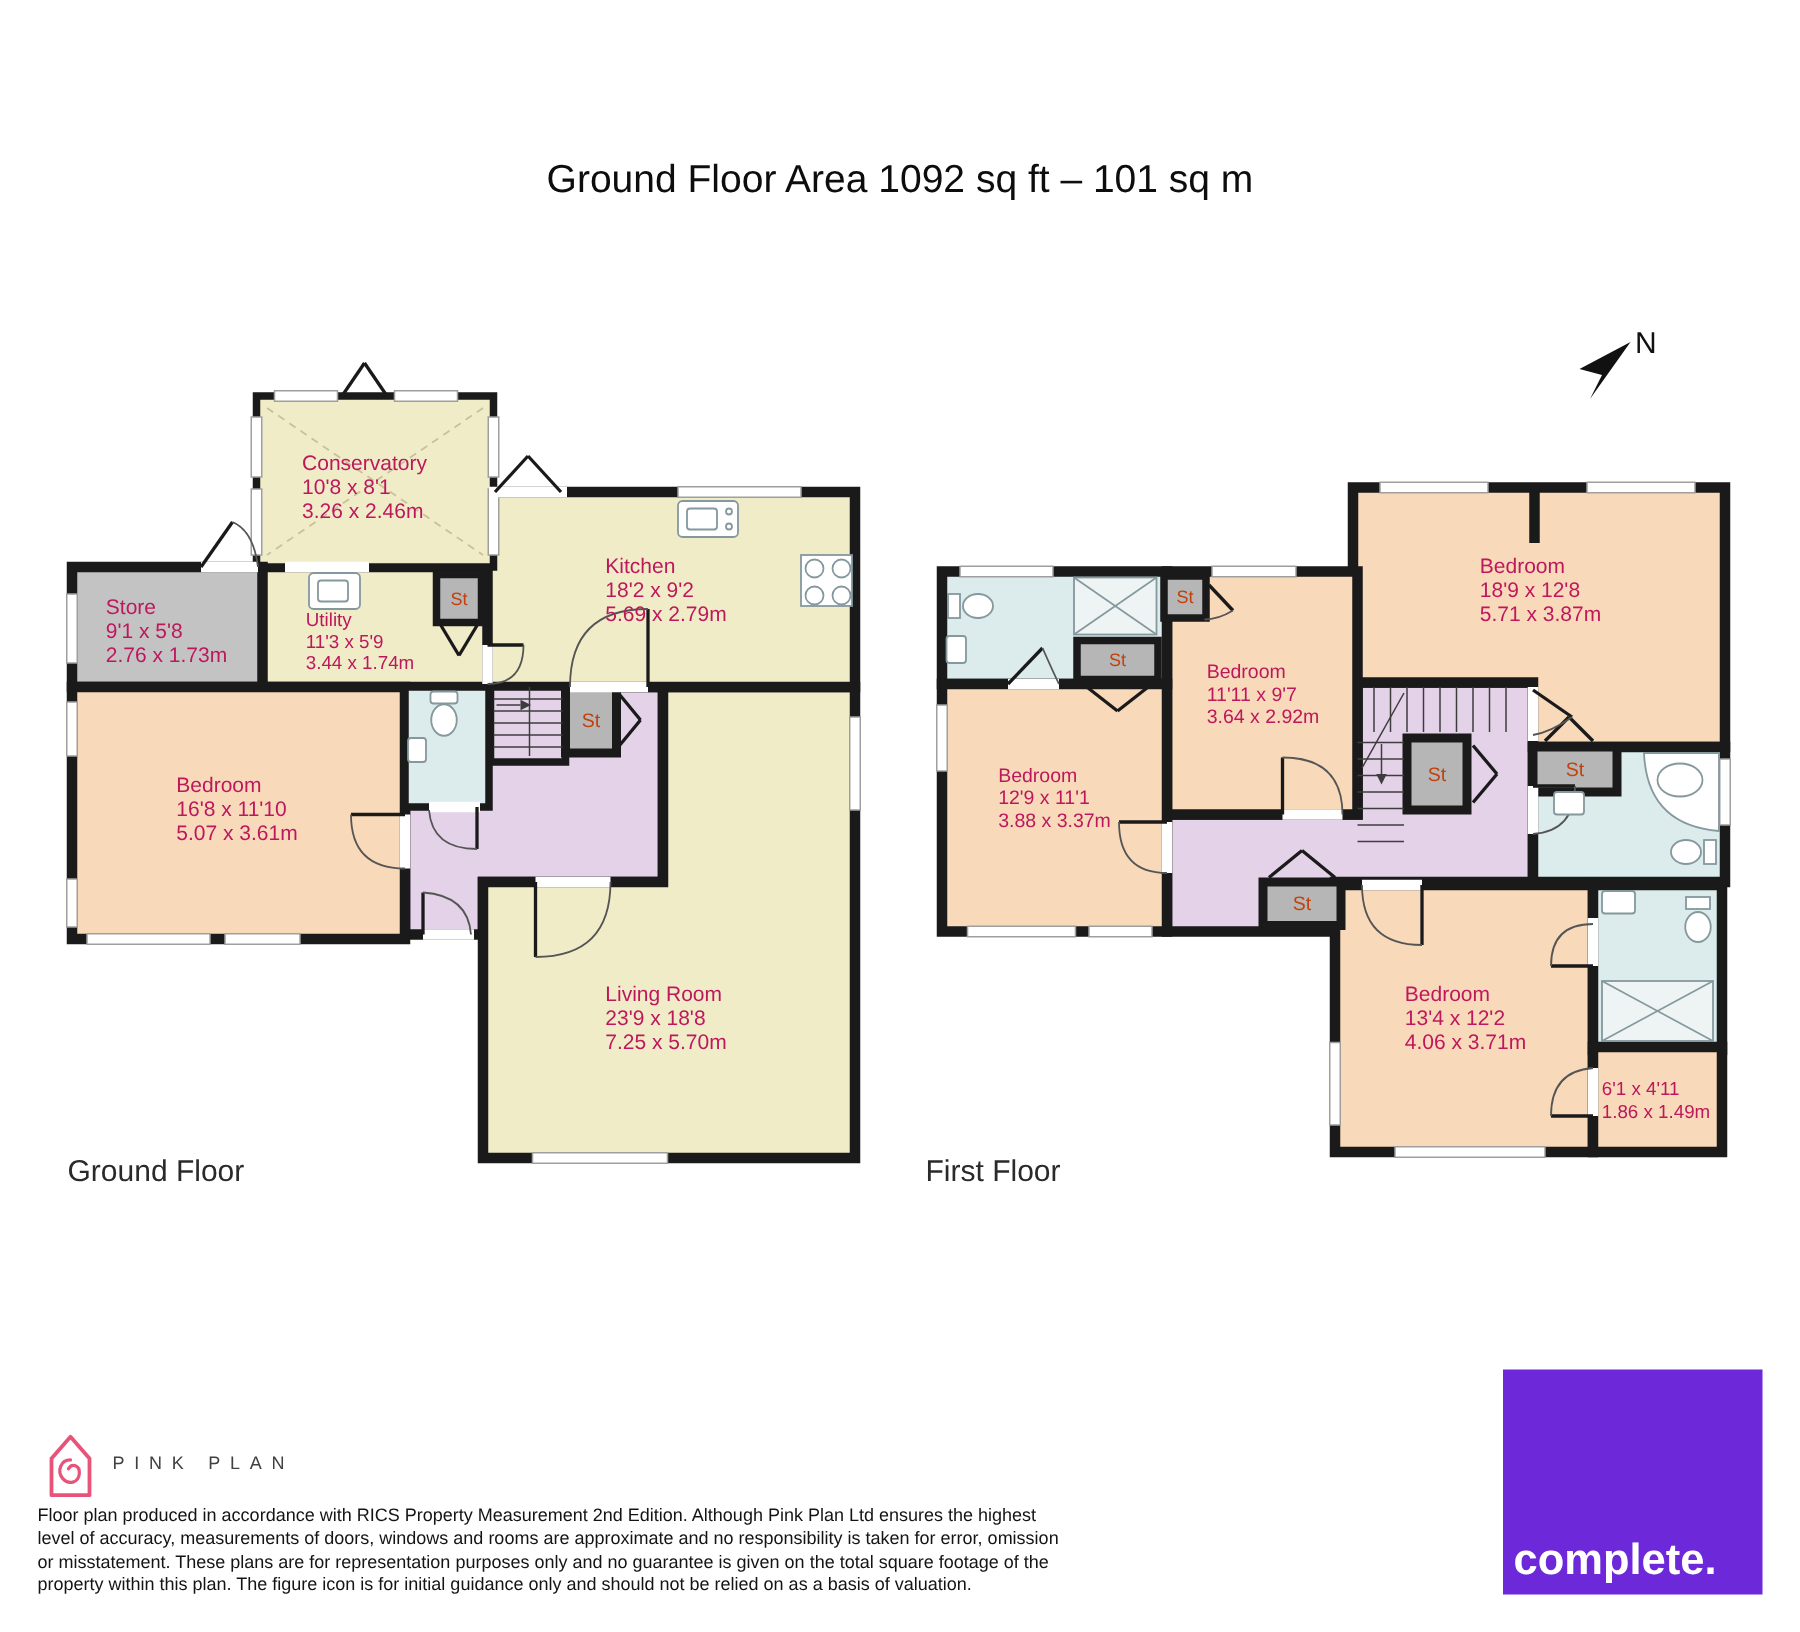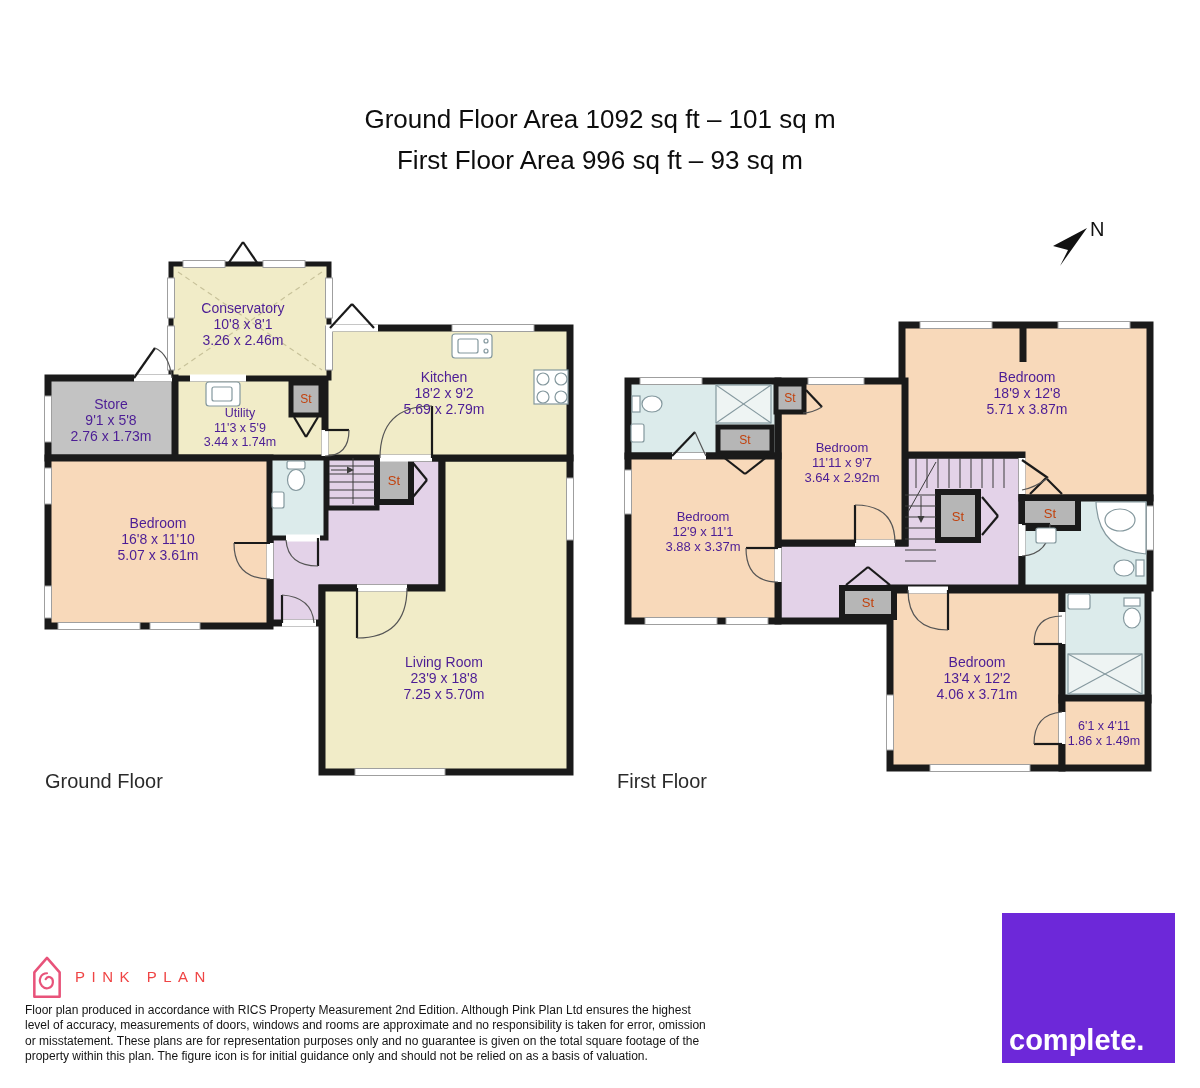--- a/index.html
+++ b/index.html
@@ -23,29 +23,29 @@
   .arc{stroke:#555;stroke-width:1.2;fill:none}
   .tread{stroke:#3d3d3d;stroke-width:1;fill:none}
   .fix{fill:#ffffff;stroke:#84989e;stroke-width:1.2}
   .shw{fill:#eef4f3;stroke:#84989e;stroke-width:1.2}
   .fxl{stroke:#84989e;stroke-width:1.1;fill:none}
   
   .title{position:absolute;top:104px;left:0;width:1200px;text-align:center;color:#0d0d0d}
   .t1{font-size:27px;font-weight:bold;margin-bottom:9px;letter-spacing:0.2px}
   .t2{font-size:26px;margin-bottom:10px}
   .t3{font-size:26px}
-  .rlabel{position:absolute;transform:translateX(-50%);text-align:center;
-          font-size:14px;line-height:16px;color:#4c1d95;white-space:nowrap}
+  .rlabel{position:absolute;transform:translateX(-50%);text-align:left;
+          font-size:14px;line-height:16px;color:#be185d;white-space:nowrap}
   .sm{font-size:12.5px;line-height:14.5px}
   .sm2{font-size:13px;line-height:15px}
   .stlabel{position:absolute;transform:translate(-50%,-50%);font-size:13px;color:#c2410c;white-space:nowrap}
   .st12{font-size:12px}
   .floorlabel{position:absolute;font-size:20px;color:#2a2a2a}
   .nlabel{position:absolute;font-size:20px;color:#111}
-  .brand{position:absolute;left:75px;top:968px;font-size:15px;letter-spacing:6.5px;color:#ef4444}
+  .brand{position:absolute;left:75px;top:968px;font-size:12px;letter-spacing:6.5px;color:#404040}
   .disclaimer{position:absolute;left:25px;top:1003px;width:682px;font-size:12px;line-height:15.3px;color:#141414}
   .completeBox{position:absolute;left:1002px;top:913px;width:173px;height:150px;background:#6d28d9}
   .completeText{position:absolute;left:7px;bottom:6px;color:#ffffff;font-weight:bold;font-size:29px;white-space:nowrap}
   .pinkLogo{position:absolute;left:28px;top:950px;width:38px;height:52px}
 </style>
 </head>
 <body>
 
 <svg width="1200" height="1088" viewBox="0 0 1200 1088">
 
@@ -278,21 +278,20 @@
     </g>
   </g>
 
   <g>
     <path d="M1087,228 L1053,246 L1068,250 L1060,266 Z" fill="#111"></path>
   </g>
 </svg>
 
 <div class="title">
   <div class="t2">Ground Floor Area 1092 sq ft – 101 sq m</div>
-  <div class="t3">First Floor Area 996 sq ft – 93 sq m</div>
 </div>
 
 <div class="nlabel" style="left:1090px;top:218px">N</div>
 
 <div class="rlabel" style="left:243px;top:300px">
   <div>Conservatory</div>
   <div>10'8 x 8'1</div>
   <div>3.26 x 2.46m</div>
 </div>
 <div class="rlabel" style="left:111px;top:396px">

